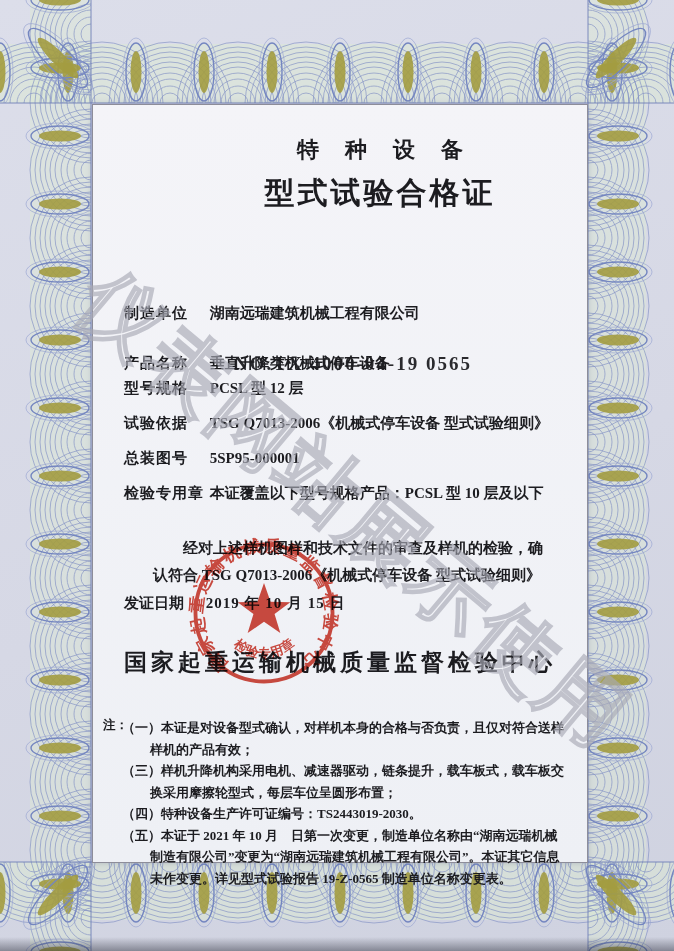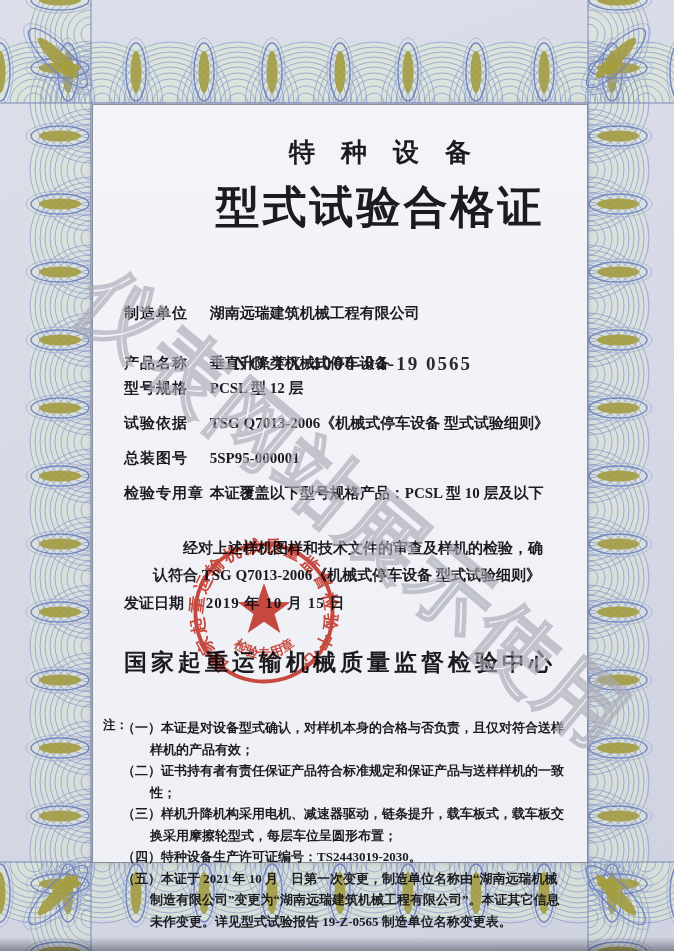--- a/index.html
+++ b/index.html
@@ -18,22 +18,22 @@
   svg.watermark{position:absolute;left:0;top:0;z-index:20;pointer-events:none;}
   svg.watermark text{font-family:"Liberation Sans","DejaVu Sans",sans-serif;font-weight:bold;
         fill:none;stroke:#a9aab6;stroke-width:2;opacity:.65;letter-spacing:4px;}
   .paper{position:absolute;left:92px;top:104px;width:494px;height:757px;z-index:10;
         background:linear-gradient(#f4f4f8,#eef0f5);border:1px solid #8d8d99;
         box-shadow:0 0 6px rgba(70,75,110,.25);color:#1c1c20;}
   .tx-box{position:absolute;left:16px;top:46px;width:98px;height:78px;border:2px solid #15151a;
         display:flex;align-items:center;justify-content:center;
         font-size:36px;font-weight:bold;letter-spacing:3px;}
   .title-block{position:absolute;left:92px;top:30px;width:390px;text-align:center;}
-  .title-small{font-size:26px;font-weight:bold;letter-spacing:26px;text-indent:26px;}
-  .title-main{font-size:44px;font-weight:bold;letter-spacing:3px;margin-top:8px;white-space:nowrap;}
+  .title-small{font-size:22px;font-weight:bold;letter-spacing:26px;text-indent:26px;}
+  .title-main{font-size:30px;font-weight:bold;letter-spacing:3px;margin-top:8px;white-space:nowrap;}
   .cert-no{position:absolute;left:60px;top:248px;width:400px;text-align:center;
         font-size:19px;font-weight:600;letter-spacing:2px;color:#2a2a2e;}
   .row{position:absolute;left:31px;font-size:15px;font-weight:600;white-space:nowrap;}
   .row .lab{display:inline-block;width:62px;letter-spacing:1px;}
   .row .val{margin-left:20px;margin-top:48px;}
   .confirm{position:absolute;left:60px;top:430px;width:400px;font-size:15px;font-weight:600;
         line-height:27px;text-indent:2em;}
   .issue{position:absolute;left:31px;top:489px;font-size:15px;font-weight:600;}
   .issue .val{margin-left:18px;letter-spacing:1px;}
   .seal{position:absolute;left:94px;top:431px;width:154px;height:154px;z-index:15;
@@ -271,20 +271,19 @@
       <text font-size="17">
         <textPath href="#sealArcBottom" startOffset="2" textLength="88" lengthAdjust="spacing">检验专用章</textPath>
       </text>
     </svg>
 
     <div class="authority">国家起重运输机械质量监督检验中心</div>
 
     <div class="note-prefix">注：</div>
     <div class="notes">
       <p class="note">（一）本证是对设备型式确认，对样机本身的合格与否负责，且仅对符合送样样机的产品有效；</p>
-      <p class="note">（二）证书持有者有责任保证产品符合标准规定和保证产品与送样样机的一致性；</p>
       <p class="note">（三）样机升降机构采用电机、减速器驱动，链条提升，载车板式，载车板交换采用摩擦轮型式，每层车位呈圆形布置；</p>
       <p class="note">（四）特种设备生产许可证编号：TS2443019-2030。</p>
       <p class="note">（五）本证于 2021 年 10 月　日第一次变更，制造单位名称由“湖南远瑞机械制造有限公司”变更为“湖南远瑞建筑机械工程有限公司”。本证其它信息未作变更。详见型式试验报告 19-Z-0565 制造单位名称变更表。</p>
     </div>
 
   </div>
 </div>
 
 </body></html>

